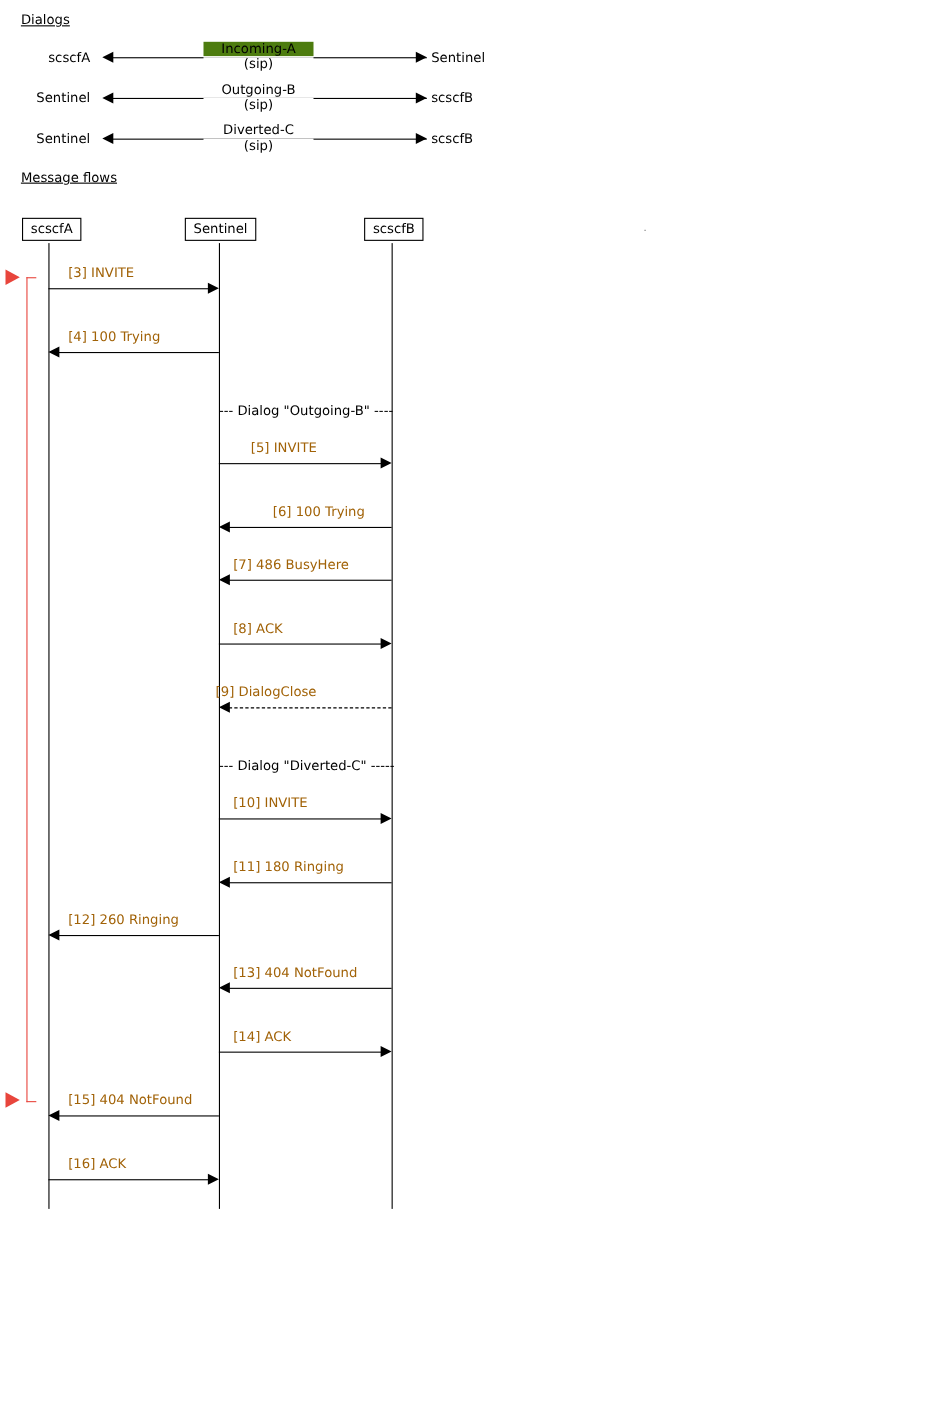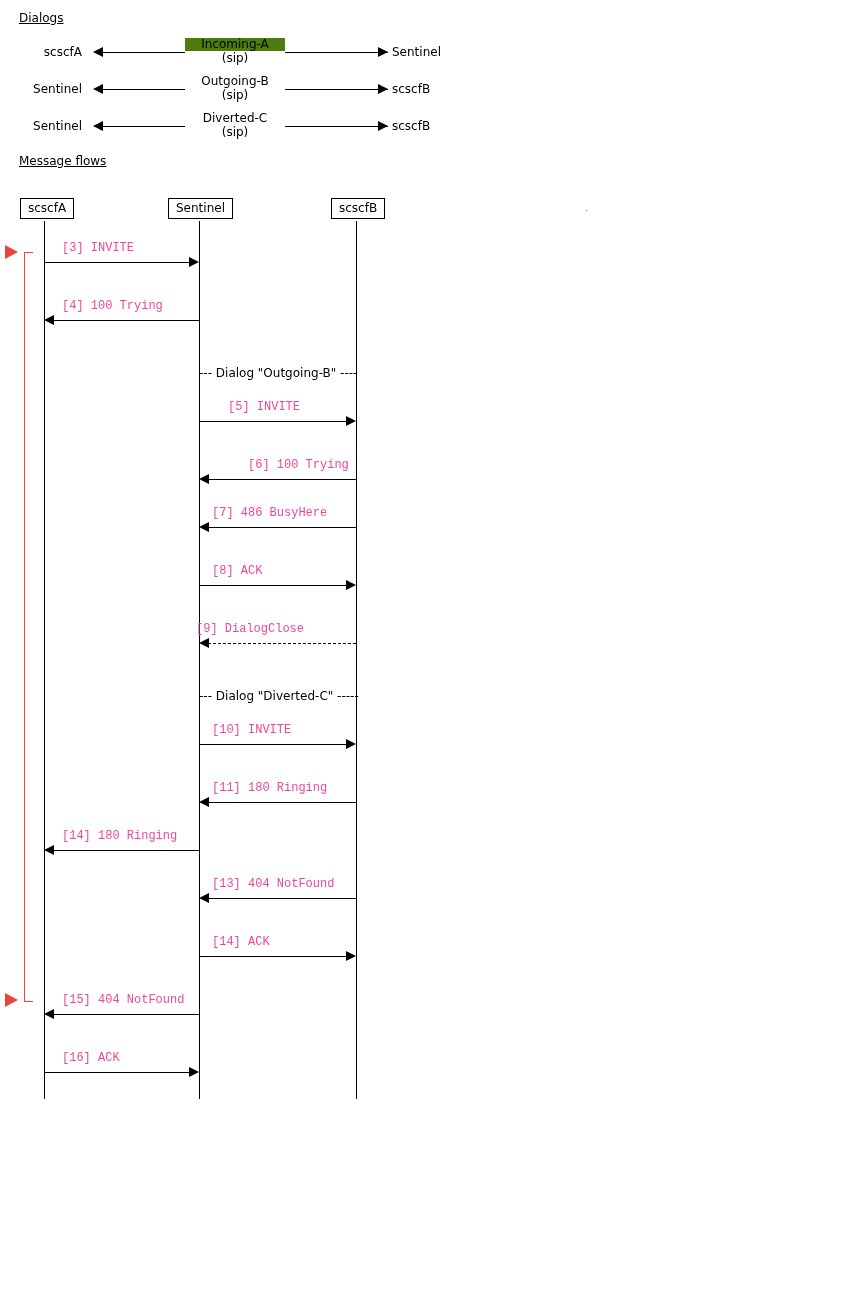--- a/index.html
+++ b/index.html
@@ -65,22 +65,21 @@
   .lifeline {
     position: absolute;
     width: 1px;
     background: #000;
   }
 
   .msg-label {
     position: absolute;
     font-size: 12px;
     white-space: nowrap;
-    color: #ec4899;
-    font-family: Liberation Mono, monospace;
+    color: #a16207;
   }
   .hline {
     position: absolute;
     height: 1px;
     background: #000;
   }
   .hline-dashed {
     position: absolute;
     height: 0;
     border-top: 1px dashed #000;
@@ -199,21 +198,21 @@
   <div class="arrow-l" style="left:199px; top:638px;"></div>
 
   <div class="msg-label" style="left:212px; top:723px;">[10] INVITE</div>
   <div class="hline" style="left:199px; top:744px; width:148px;"></div>
   <div class="arrow-r" style="left:346px; top:739px;"></div>
 
   <div class="msg-label" style="left:212px; top:781px;">[11] 180 Ringing</div>
   <div class="hline" style="left:208px; top:802px; width:148px;"></div>
   <div class="arrow-l" style="left:199px; top:797px;"></div>
 
-  <div class="msg-label" style="left:62px; top:829px;">[14] 180 Ringing</div>
+  <div class="msg-label" style="left:62px; top:829px;">[12] 260 Ringing</div>
   <div class="hline" style="left:53px; top:850px; width:146px;"></div>
   <div class="arrow-l" style="left:44px; top:845px;"></div>
 
   <div class="msg-label" style="left:212px; top:877px;">[13] 404 NotFound</div>
   <div class="hline" style="left:208px; top:898px; width:148px;"></div>
   <div class="arrow-l" style="left:199px; top:893px;"></div>
 
   <div class="msg-label" style="left:212px; top:935px;">[14] ACK</div>
   <div class="hline" style="left:199px; top:956px; width:148px;"></div>
   <div class="arrow-r" style="left:346px; top:951px;"></div>

